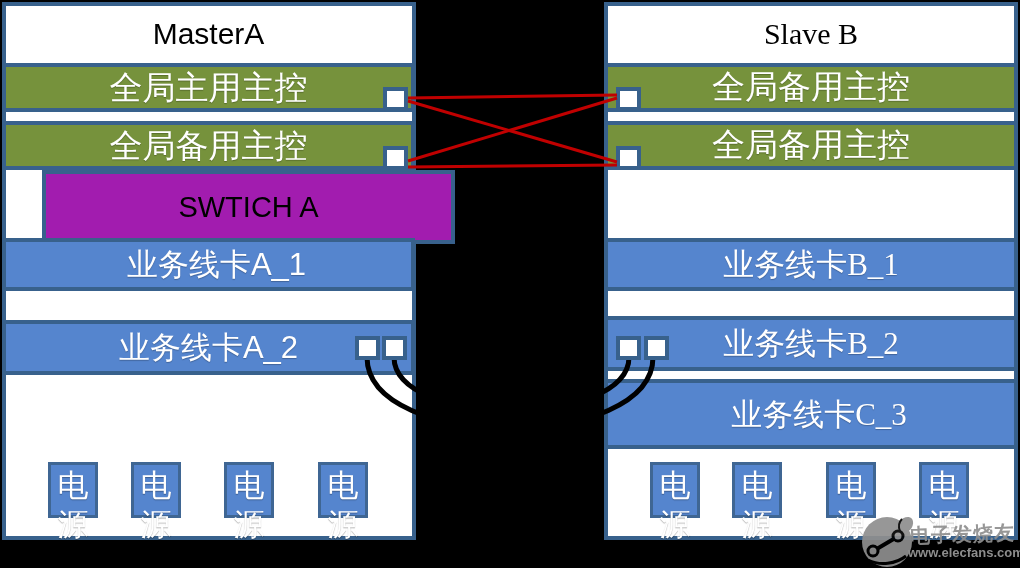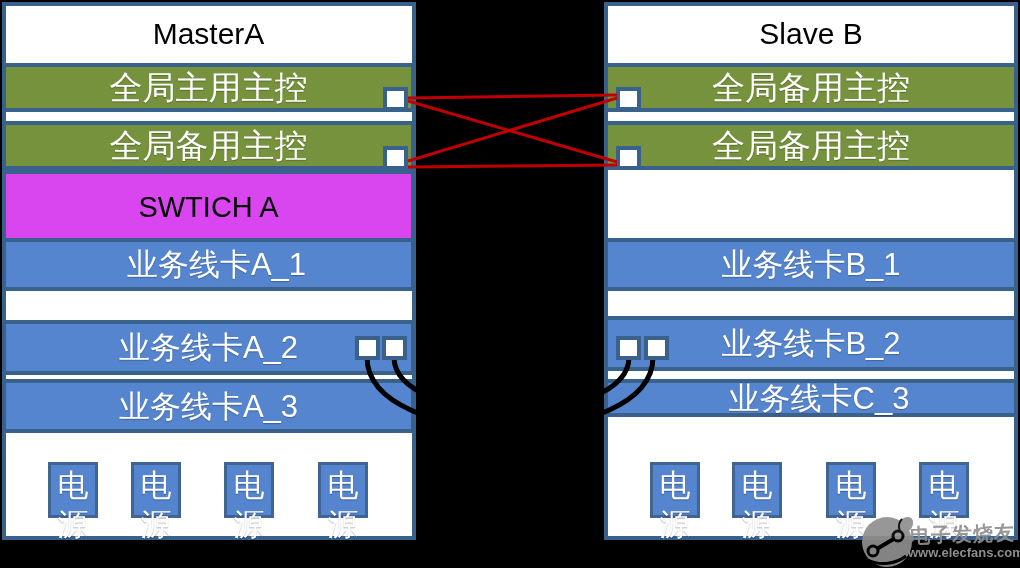--- a/index.html
+++ b/index.html
@@ -5,24 +5,24 @@
   html,body{margin:0;padding:0;background:#000;}
   #canvas{position:relative;width:1020px;height:568px;background:#000;overflow:hidden;
           font-family:"Liberation Sans",sans-serif;}
   .chassis{position:absolute;top:2px;width:414px;height:538px;background:#fff;
            border:4px solid #38618C;box-sizing:border-box;}
   #left-chassis{left:2px;}
   #right-chassis{left:604px;}
   .abs{position:absolute;box-sizing:border-box;}
   .panel-row{border:4px solid #38618C;display:flex;align-items:center;justify-content:center;}
   .lrow{left:2px;width:413px;}
-  .rrow{left:604px;width:414px;}
+  .rrow{left:604px;width:414px;font-family:Liberation Serif, serif;}
   .green{background:#76923C;}
   .blue{background:#5585CE;}
-  .whiterow{background:#d946ef;}
+  .whiterow{background:#a21caf;margin-left:40px;}
   .cjk-label{color:#fff;font-size:33px;line-height:1;text-shadow:0 1px 1px rgba(0,0,0,.25);}
   .card-label{color:#fff;font-size:31px;line-height:1;text-shadow:0 1px 1px rgba(0,0,0,.25);}
   .title-label{color:#000;font-size:30px;line-height:1;}
   .switch-label{color:#000;font-size:29px;line-height:1;}
   .title-area{display:flex;align-items:center;justify-content:center;}
   .port{background:#fff;border:4px solid #38618C;z-index:5;}
   .gport{width:25px;height:24px;}
   .cport{width:25px;height:24px;}
   .power{width:50px;height:56px;background:#5585CE;border:3px solid #3F6693;z-index:2;
          color:#fff;font-size:31px;line-height:39px;text-align:center;overflow:visible;
@@ -56,23 +56,20 @@
   <div class="abs lrow panel-row whiterow title-area" style="top:170px;height:74px;">
     <span class="switch-label">SWTICH A</span>
   </div>
 
   <div class="abs lrow panel-row blue" style="top:238px;height:53px;padding-left:16px;">
     <span class="card-label">业务线卡A_1</span>
   </div>
   <div class="abs lrow panel-row blue" style="top:320px;height:55px;">
     <span class="card-label">业务线卡A_2</span>
   </div>
-  <div class="abs lrow panel-row blue" style="top:379px;height:54px;">
-    <span class="card-label">业务线卡A_3</span>
-  </div>
 
   <div class="abs power" style="left:48px;top:462px;">电源</div>
   <div class="abs power" style="left:131px;top:462px;">电源</div>
   <div class="abs power" style="left:224px;top:462px;">电源</div>
   <div class="abs power" style="left:318px;top:462px;">电源</div>
 
   <div class="abs port gport" style="left:383px;top:87px;"></div>
   <div class="abs port gport" style="left:383px;top:146px;"></div>
   <div class="abs port cport" style="left:355px;top:336px;"></div>
   <div class="abs port cport" style="left:382px;top:336px;"></div>
@@ -90,21 +87,21 @@
     <span class="cjk-label">全局备用主控</span>
   </div>
 
 
   <div class="abs rrow panel-row blue" style="top:238px;height:53px;">
     <span class="card-label">业务线卡B_1</span>
   </div>
   <div class="abs rrow panel-row blue" style="top:316px;height:55px;">
     <span class="card-label">业务线卡B_2</span>
   </div>
-  <div class="abs rrow panel-row blue" style="top:379px;height:38px;padding-left:16px;">
+  <div class="abs rrow panel-row blue" style="top:379px;height:70px;padding-left:16px;">
     <span class="card-label">业务线卡C_3</span>
   </div>
 
   <div class="abs power" style="left:650px;top:462px;">电源</div>
   <div class="abs power" style="left:732px;top:462px;">电源</div>
   <div class="abs power" style="left:826px;top:462px;">电源</div>
   <div class="abs power" style="left:919px;top:462px;">电源</div>
 
   <div class="abs port gport" style="left:616px;top:87px;"></div>
   <div class="abs port gport" style="left:616px;top:146px;"></div>

